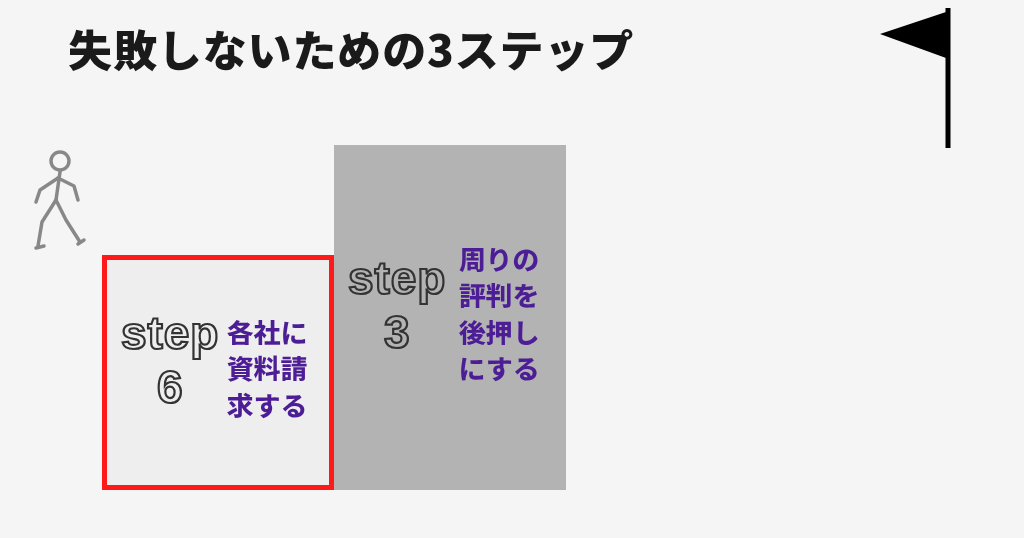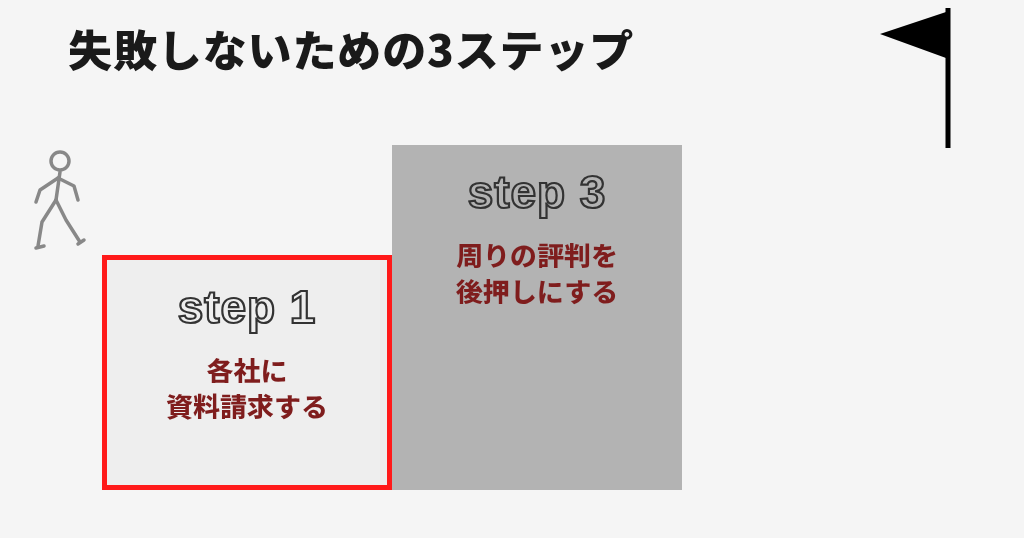--- a/index.html
+++ b/index.html
@@ -27,41 +27,41 @@
     }
     .walker svg { width: 100%; height: 100%; }
     .steps-wrap {
       position: absolute;
       bottom: 48px;
       left: 102px;
       display: flex;
       align-items: flex-end;
     }
     .step {
-      width: 290px;
+      width: 232px;
       display: flex;
-      flex-direction: column;
+      flex-direction: row;
       align-items: center;
       justify-content: flex-start;
       padding: 20px 14px 28px;
       text-align: center;
     }
     .step-label {
       font-size: 46px;
       font-weight: 800;
       color: transparent;
       -webkit-text-stroke: 2.2px #333333;
       letter-spacing: 0.02em;
       margin-bottom: 18px;
       font-family: "Arial Black", "Helvetica", sans-serif;
     }
     .step-desc {
       font-size: 27px;
       font-weight: 800;
-      color: #7f1d1d;
+      color: #4c1d95;
       line-height: 1.35;
       white-space: pre-line;
     }
     .step1 { height: 235px; background: #eeeeee; border: 5px solid #ff1a1a; }
     .step2 { height: 285px; background: #d6d6d6; }
     .step3 { height: 345px; background: #b3b3b3; }
     .flag {
       position: absolute;
       top: 8px;
       right: 66px;
@@ -92,21 +92,21 @@
 
 <div class="flag">
   <svg viewBox="0 0 78 140">
     <line x1="68" y1="0" x2="68" y2="140" stroke="#000000" stroke-width="5"></line>
     <polygon points="66,4 0,26 66,50" fill="#000000"></polygon>
   </svg>
 </div>
 
 <div class="steps-wrap">
   <div class="step step1">
-    <div class="step-label">step 1</div>
+    <div class="step-label">step 6</div>
     <div class="step-desc">各社に
 資料請求する</div>
   </div>
   <div class="step step3">
     <div class="step-label">step 3</div>
     <div class="step-desc">周りの評判を
 後押しにする</div>
   </div>
 </div>
 

